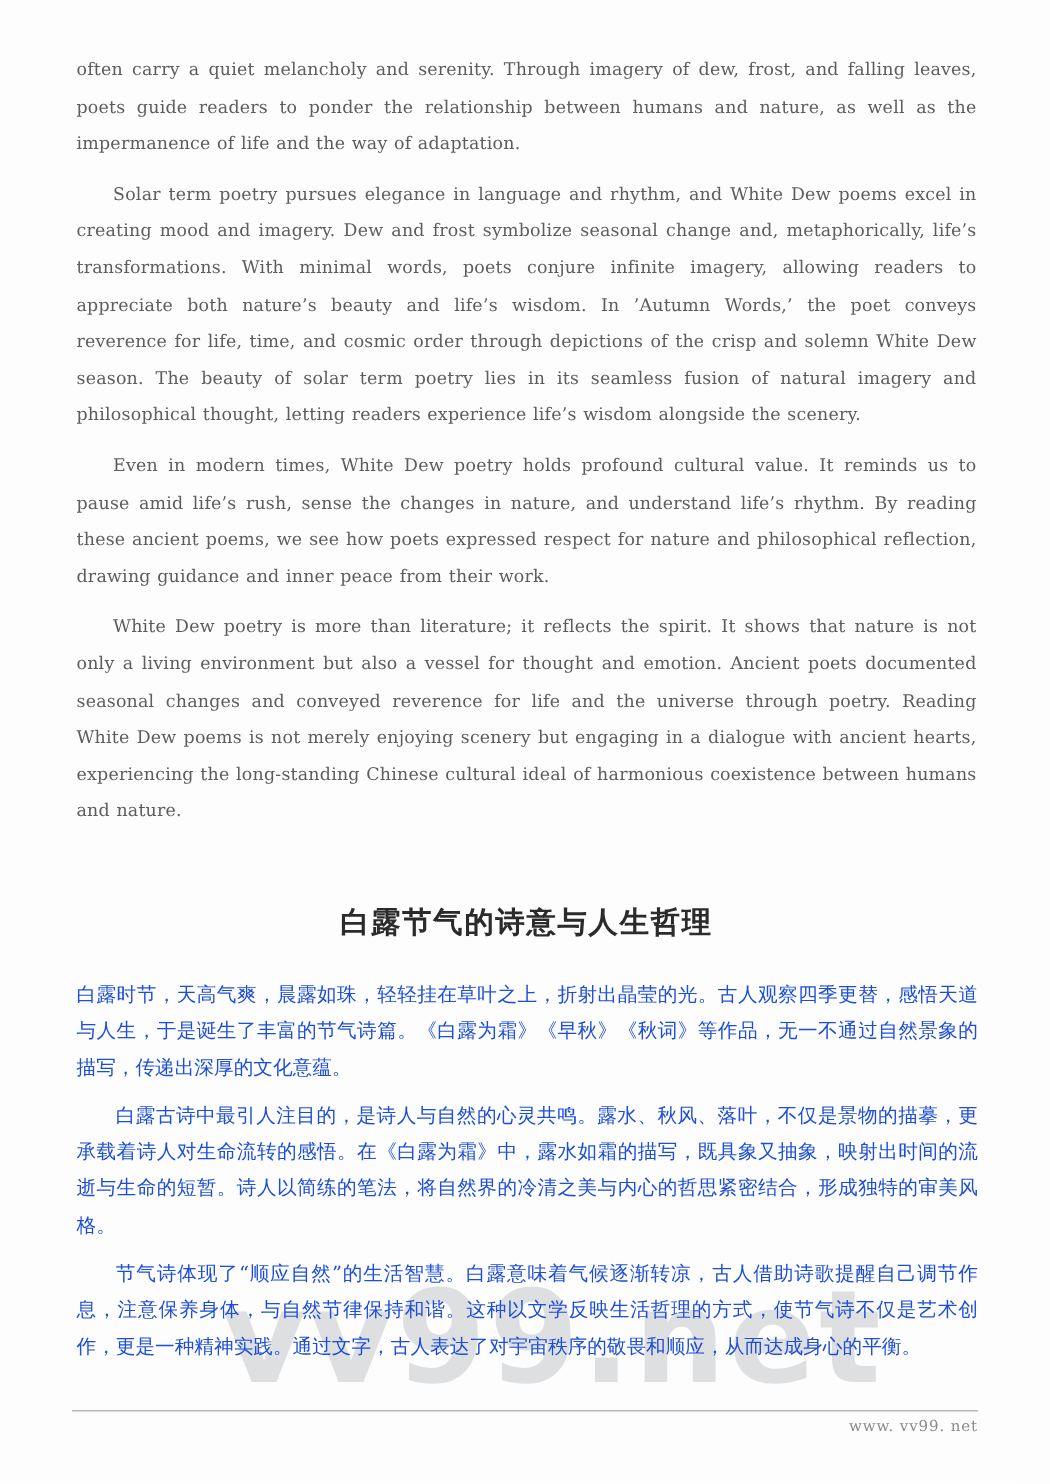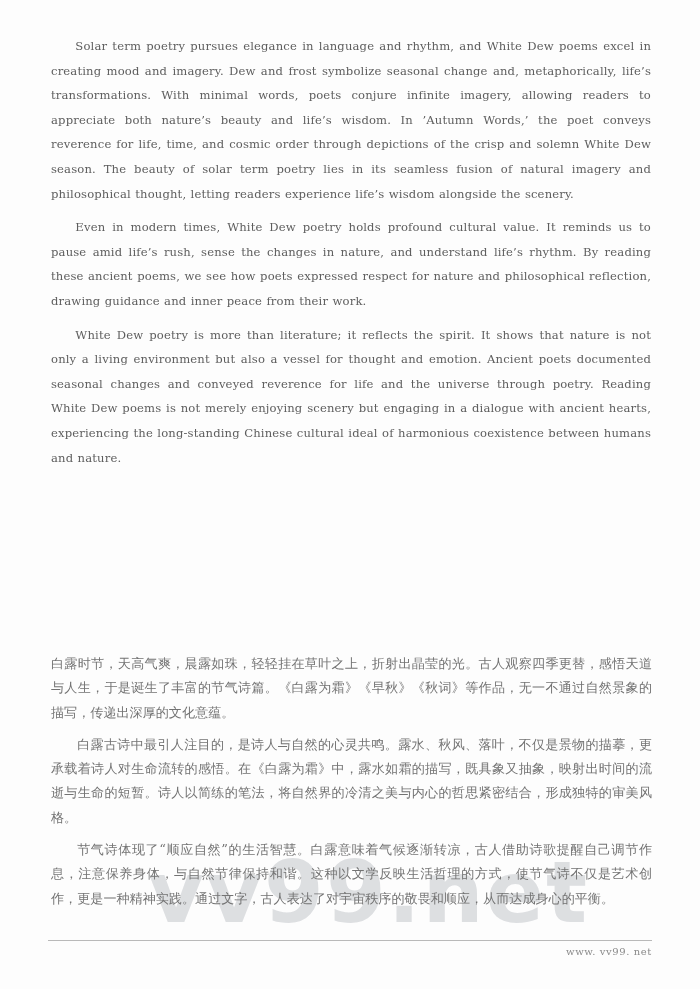--- a/index.html
+++ b/index.html
@@ -86,21 +86,21 @@
     position: absolute;
     left: 51px;
     top: 652px;
     width: 601px;
     z-index: 2;
   }
   .cn-para {
     font-family: "DejaVu Serif", "Liberation Serif", serif;
     font-size: 13.1px;
     line-height: 24.3px;
-    color: #737373;
+    color: #1d4ed8;
     text-align: justify;
     text-align-last: left;
     text-indent: 2em;
     margin: 0 0 8px 0;
   }
   .cn-para.no-indent { text-indent: 0; }
 
   
   .footer-rule {
     position: absolute;
@@ -123,25 +123,27 @@
   }
 </style>
 </head>
 <body>
 
 <div class="page">
 
   <div class="watermark">vv99.net</div>
 
   <div class="content">
+    <p class="en-para no-indent">often carry a quiet melancholy and serenity. Through imagery of dew, frost, and falling leaves, poets guide readers to ponder the relationship between humans and nature, as well as the impermanence of life and the way of adaptation.</p>
     <p class="en-para">Solar term poetry pursues elegance in language and rhythm, and White Dew poems excel in creating mood and imagery. Dew and frost symbolize seasonal change and, metaphorically, life’s transformations. With minimal words, poets conjure infinite imagery, allowing readers to appreciate both nature’s beauty and life’s wisdom. In ’Autumn Words,’ the poet conveys reverence for life, time, and cosmic order through depictions of the crisp and solemn White Dew season. The beauty of solar term poetry lies in its seamless fusion of natural imagery and philosophical thought, letting readers experience life’s wisdom alongside the scenery.</p>
     <p class="en-para">Even in modern times, White Dew poetry holds profound cultural value. It reminds us to pause amid life’s rush, sense the changes in nature, and understand life’s rhythm. By reading these ancient poems, we see how poets expressed respect for nature and philosophical reflection, drawing guidance and inner peace from their work.</p>
     <p class="en-para">White Dew poetry is more than literature; it reflects the spirit. It shows that nature is not only a living environment but also a vessel for thought and emotion. Ancient poets documented seasonal changes and conveyed reverence for life and the universe through poetry. Reading White Dew poems is not merely enjoying scenery but engaging in a dialogue with ancient hearts, experiencing the long-standing Chinese cultural ideal of harmonious coexistence between humans and nature.</p>
   </div>
 
+  <h1 class="cn-heading">白露节气的诗意与人生哲理</h1>
 
   <div class="cn-block">
     <p class="cn-para no-indent">白露时节，天高气爽，晨露如珠，轻轻挂在草叶之上，折射出晶莹的光。古人观察四季更替，感悟天道与人生，于是诞生了丰富的节气诗篇。《白露为霜》《早秋》《秋词》等作品，无一不通过自然景象的描写，传递出深厚的文化意蕴。</p>
     <p class="cn-para">白露古诗中最引人注目的，是诗人与自然的心灵共鸣。露水、秋风、落叶，不仅是景物的描摹，更承载着诗人对生命流转的感悟。在《白露为霜》中，露水如霜的描写，既具象又抽象，映射出时间的流逝与生命的短暂。诗人以简练的笔法，将自然界的冷清之美与内心的哲思紧密结合，形成独特的审美风格。</p>
     <p class="cn-para">节气诗体现了“顺应自然”的生活智慧。白露意味着气候逐渐转凉，古人借助诗歌提醒自己调节作息，注意保养身体，与自然节律保持和谐。这种以文学反映生活哲理的方式，使节气诗不仅是艺术创作，更是一种精神实践。通过文字，古人表达了对宇宙秩序的敬畏和顺应，从而达成身心的平衡。</p>
   </div>
 
   <div class="footer-rule"></div>
   <div class="footer-url">www. vv99. net</div>
 

